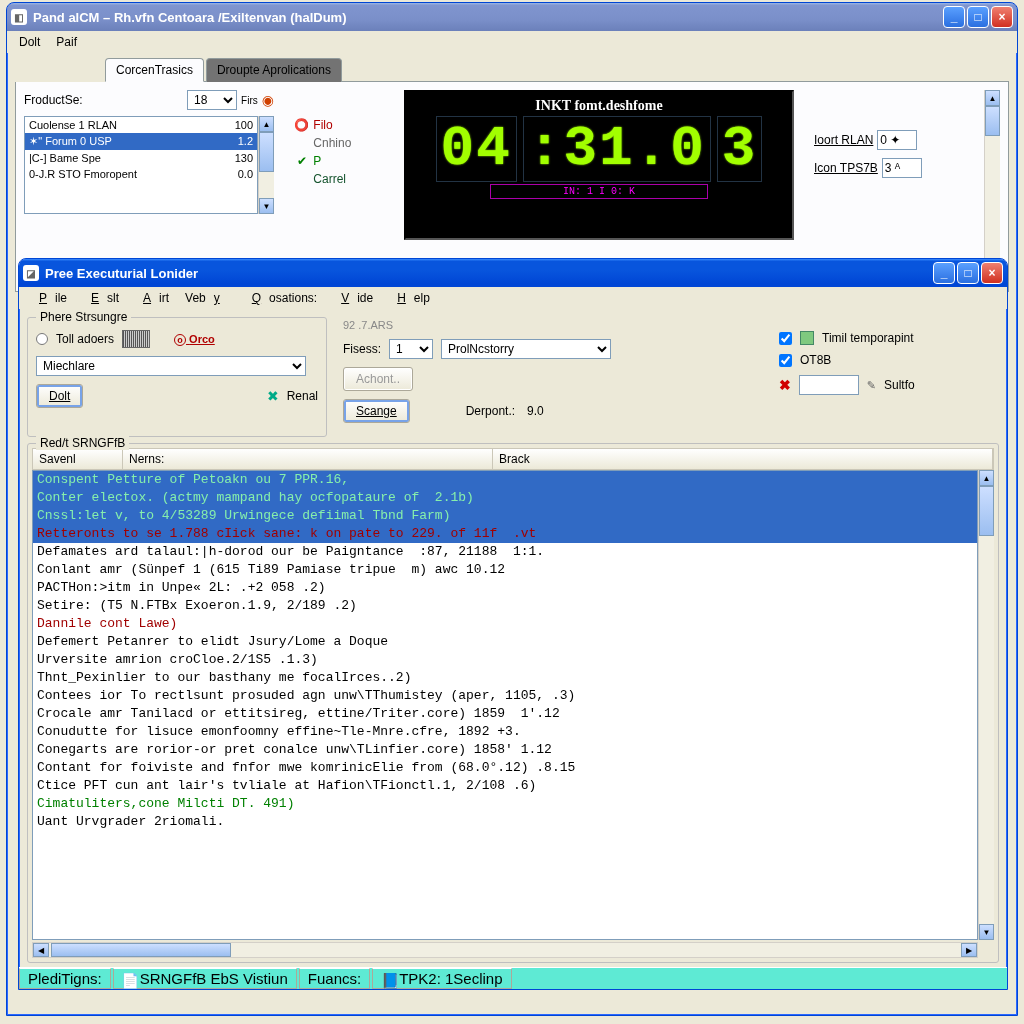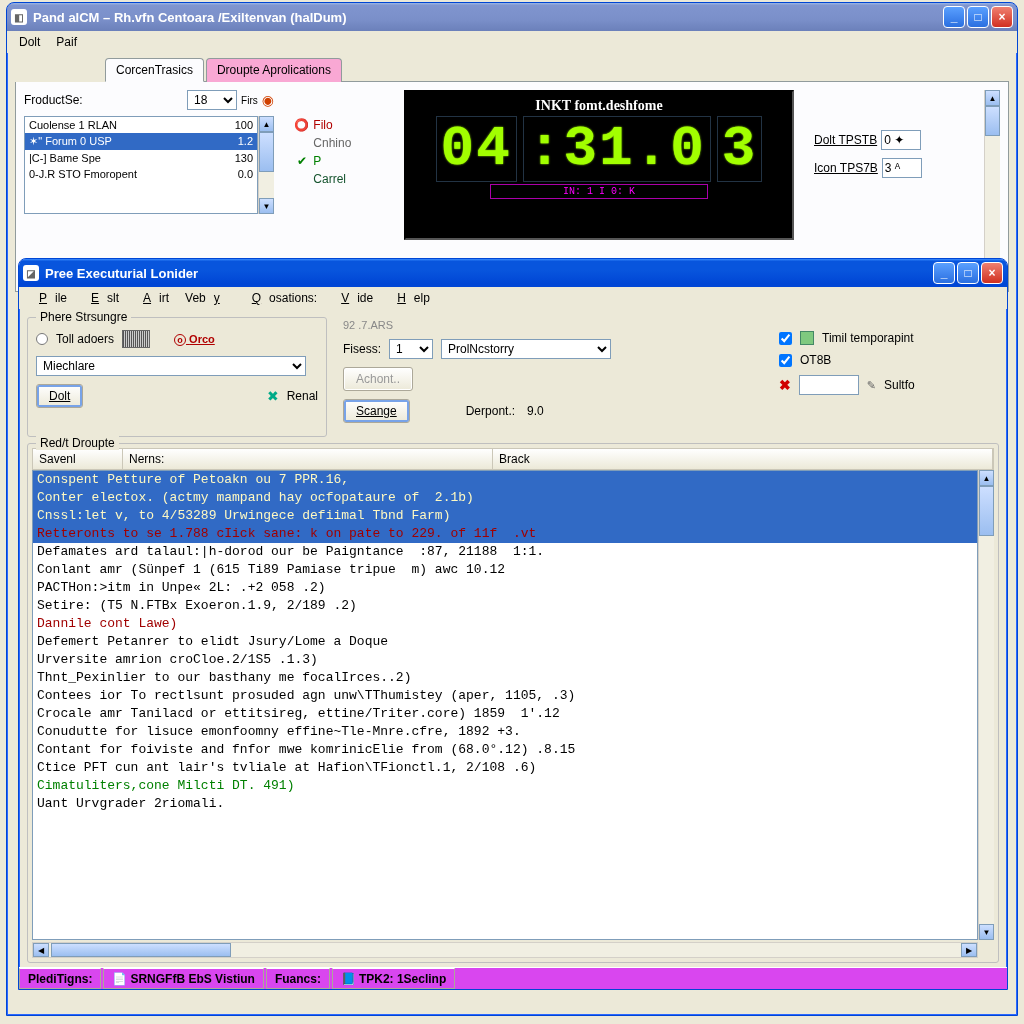--- a/index.html
+++ b/index.html
@@ -70,21 +70,21 @@
 }
 .tabstrip {
   display: flex;
   margin-top: 2px;
   border-bottom: 1px solid #919b9c;
 }
 .tab {
   padding: 4px 10px;
   border: 1px solid #919b9c;
   border-bottom: none;
-  background: #f9a8d4;
+  background: #737373;
   border-radius: 4px 4px 0 0;
   margin-right: 2px;
   font-size: 12px;
   cursor: default;
   position: relative;
   top: 1px;
 }
 .tab.active {
   background: #fcfcfe;
   border-bottom: 1px solid #fcfcfe;
@@ -212,30 +212,29 @@
 .loglist {
   border: 1px solid #7f9db9;
   background: #fff;
   font-family: 'Courier New', monospace;
   font-size: 13px;
   line-height: 18px;
   overflow: hidden;
   position: relative;
 }
 .logline { white-space: pre; padding: 0 4px; }
-.logline.sel { background: #316ac5; color: #fef9c3; }
+.logline.sel { background: #316ac5; color: #86efac; }
 .logline.red { color: #a00000; }
 .logline.green { color: #008000; }
 .statusbar {
   border-top: 1px solid #fff;
-  background: #d946ef;
-  display: flex;
-  font-size: 12px;
+  background: #5eead4;
+  display: flex;
+  font-size: 15px;
   height: 22px;
-  font-weight: bold;
 }
 .statusbar div {
   border: 1px solid #aca899;
   border-top-color: #fff;
   padding: 2px 8px;
   margin-right: 2px;
   display:flex; align-items:center; gap:4px;
 }
 .smicon { width:14px; height:14px; display:inline-block; }
 .checkbox { width:13px; height:13px; }
@@ -315,21 +314,21 @@
             <span class="cell">04</span>
             <span class="cell">:31.0</span>
             <span class="cell">3</span>
           </div>
           <div style="text-align:center; color:#f0f; font-size:10px; border:1px solid #a0a; margin:2px 80px; padding:1px;">IN: 1   I 0: K</div>
         </div>
       </div>
 
       <div style="width:150px; padding-top:40px;">
         <div class="row" style="margin-bottom:8px;">
-          <span class="lbl" style="text-decoration:underline;">Dolt TPSTB</span>
+          <span class="lbl" style="text-decoration:underline;">Ioort RLAN</span>
           <span class="sunken-field">0 ✦</span>
         </div>
         <div class="row">
           <span class="lbl" style="text-decoration:underline;">Icon TPS7B</span>
           <span class="sunken-field">3  ᴬ</span>
         </div>
       </div>
       <div class="sbar" style="height:190px;">
         <div class="arr">▲</div>
           <div class="track">
@@ -417,21 +416,21 @@
         <div class="toolbar-row">
           <span style="color:#d00000; font-weight:bold; font-size:14px;">✖</span>
           <input type="text" style="width: 60px;">
           <span style="color:#666;">✎</span>
           <span class="lbl">Sultfo</span>
         </div>
       </div>
     </div>
 
     <div class="groupbox" style="margin-top:2px; padding:4px;">
-      <span class="grouplabel">Red/t Droupte</span>
+      <span class="grouplabel">Red/t SRNGFfB</span>
       <div class="colhead">
         <div style="width:90px;">Savenl</div>
         <div style="width:370px;">Nerns:</div>
         <div style="flex:1;">Brack</div>
       </div>
       <div style="display:flex;">
         <div class="loglist" style="flex:1; height:470px;" id="loglist">
             <div class="logline sel">Conspent Petture of Petoakn ou 7 PPR.16,</div>
             <div class="logline sel">Conter electox. (actmy mampand hay ocfopataure of  2.1b)</div>
             <div class="logline sel">Cnssl:let v, to 4/53289 Urwingece defiimal Tbnd Farm)</div>
@@ -441,20 +440,21 @@
             <div class="logline">PACTHon:&gt;itm in Unpe« 2L: .+2 058 .2)</div>
             <div class="logline">Setire: (T5 N.FTBx Exoeron.1.9, 2/189 .2)</div>
             <div class="logline red">Dannile cont Lawe)</div>
             <div class="logline">Defemert Petanrer to elidt Jsury/Lome a Doque</div>
             <div class="logline">Urversite amrion croCloe.2/1S5 .1.3)</div>
             <div class="logline"></div>
             <div class="logline">Thnt_Pexinlier to our basthany me focalIrces..2)</div>
             <div class="logline">Contees ior To rectlsunt prosuded agn unw\TThumistey (aper, 1105, .3)</div>
             <div class="logline">Crocale amr Tanilacd or ettitsireg, ettine/Triter.core) 1859  1'.12</div>
             <div class="logline">Conudutte for lisuce emonfoomny effine~Tle-Mnre.cfre, 1892 +3.</div>
+            <div class="logline">Conegarts are rorior-or pret conalce unw\TLinfier.core) 1858' 1.12</div>
             <div class="logline">Contant for foiviste and fnfor mwe komrinicElie from (68.0°.12) .8.15</div>
             <div class="logline">Ctice PFT cun ant lair's tvliale at Hafion\TFionctl.1, 2/108 .6)</div>
             <div class="logline green">Cimatuliters,cone Milcti DT. 491)</div>
             <div class="logline">Uant Urvgrader 2riomali.</div>
           </div>
         <div class="sbar" style="height:470px;">
           <div class="arr">▲</div>
             <div class="track">
               <div class="thumb" style="height:50px;"></div>
             </div>

